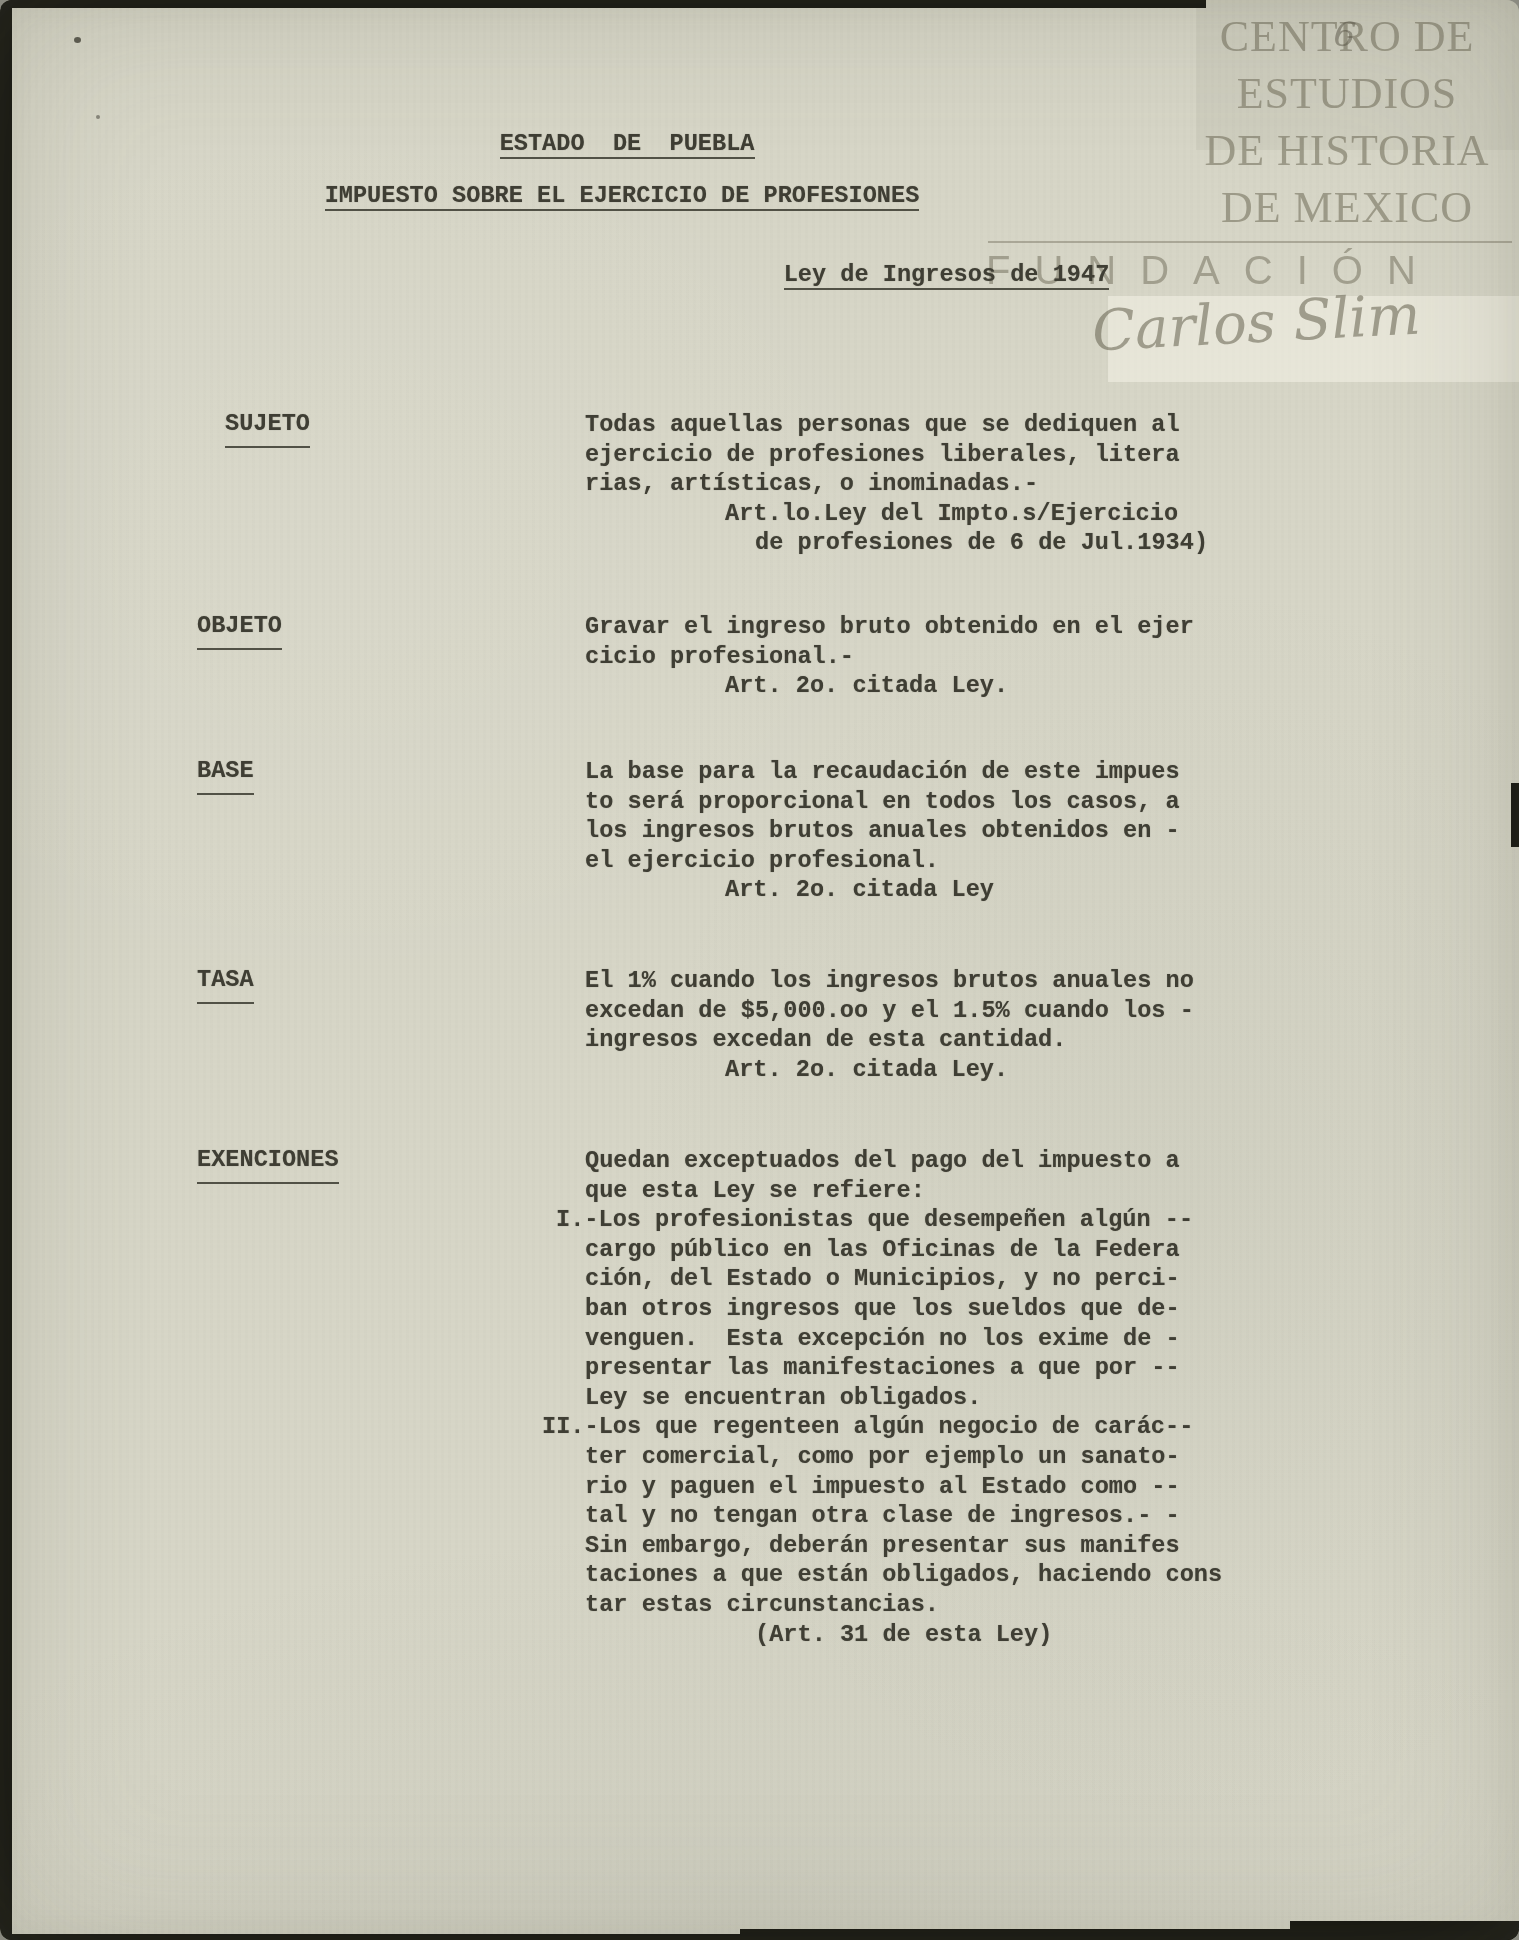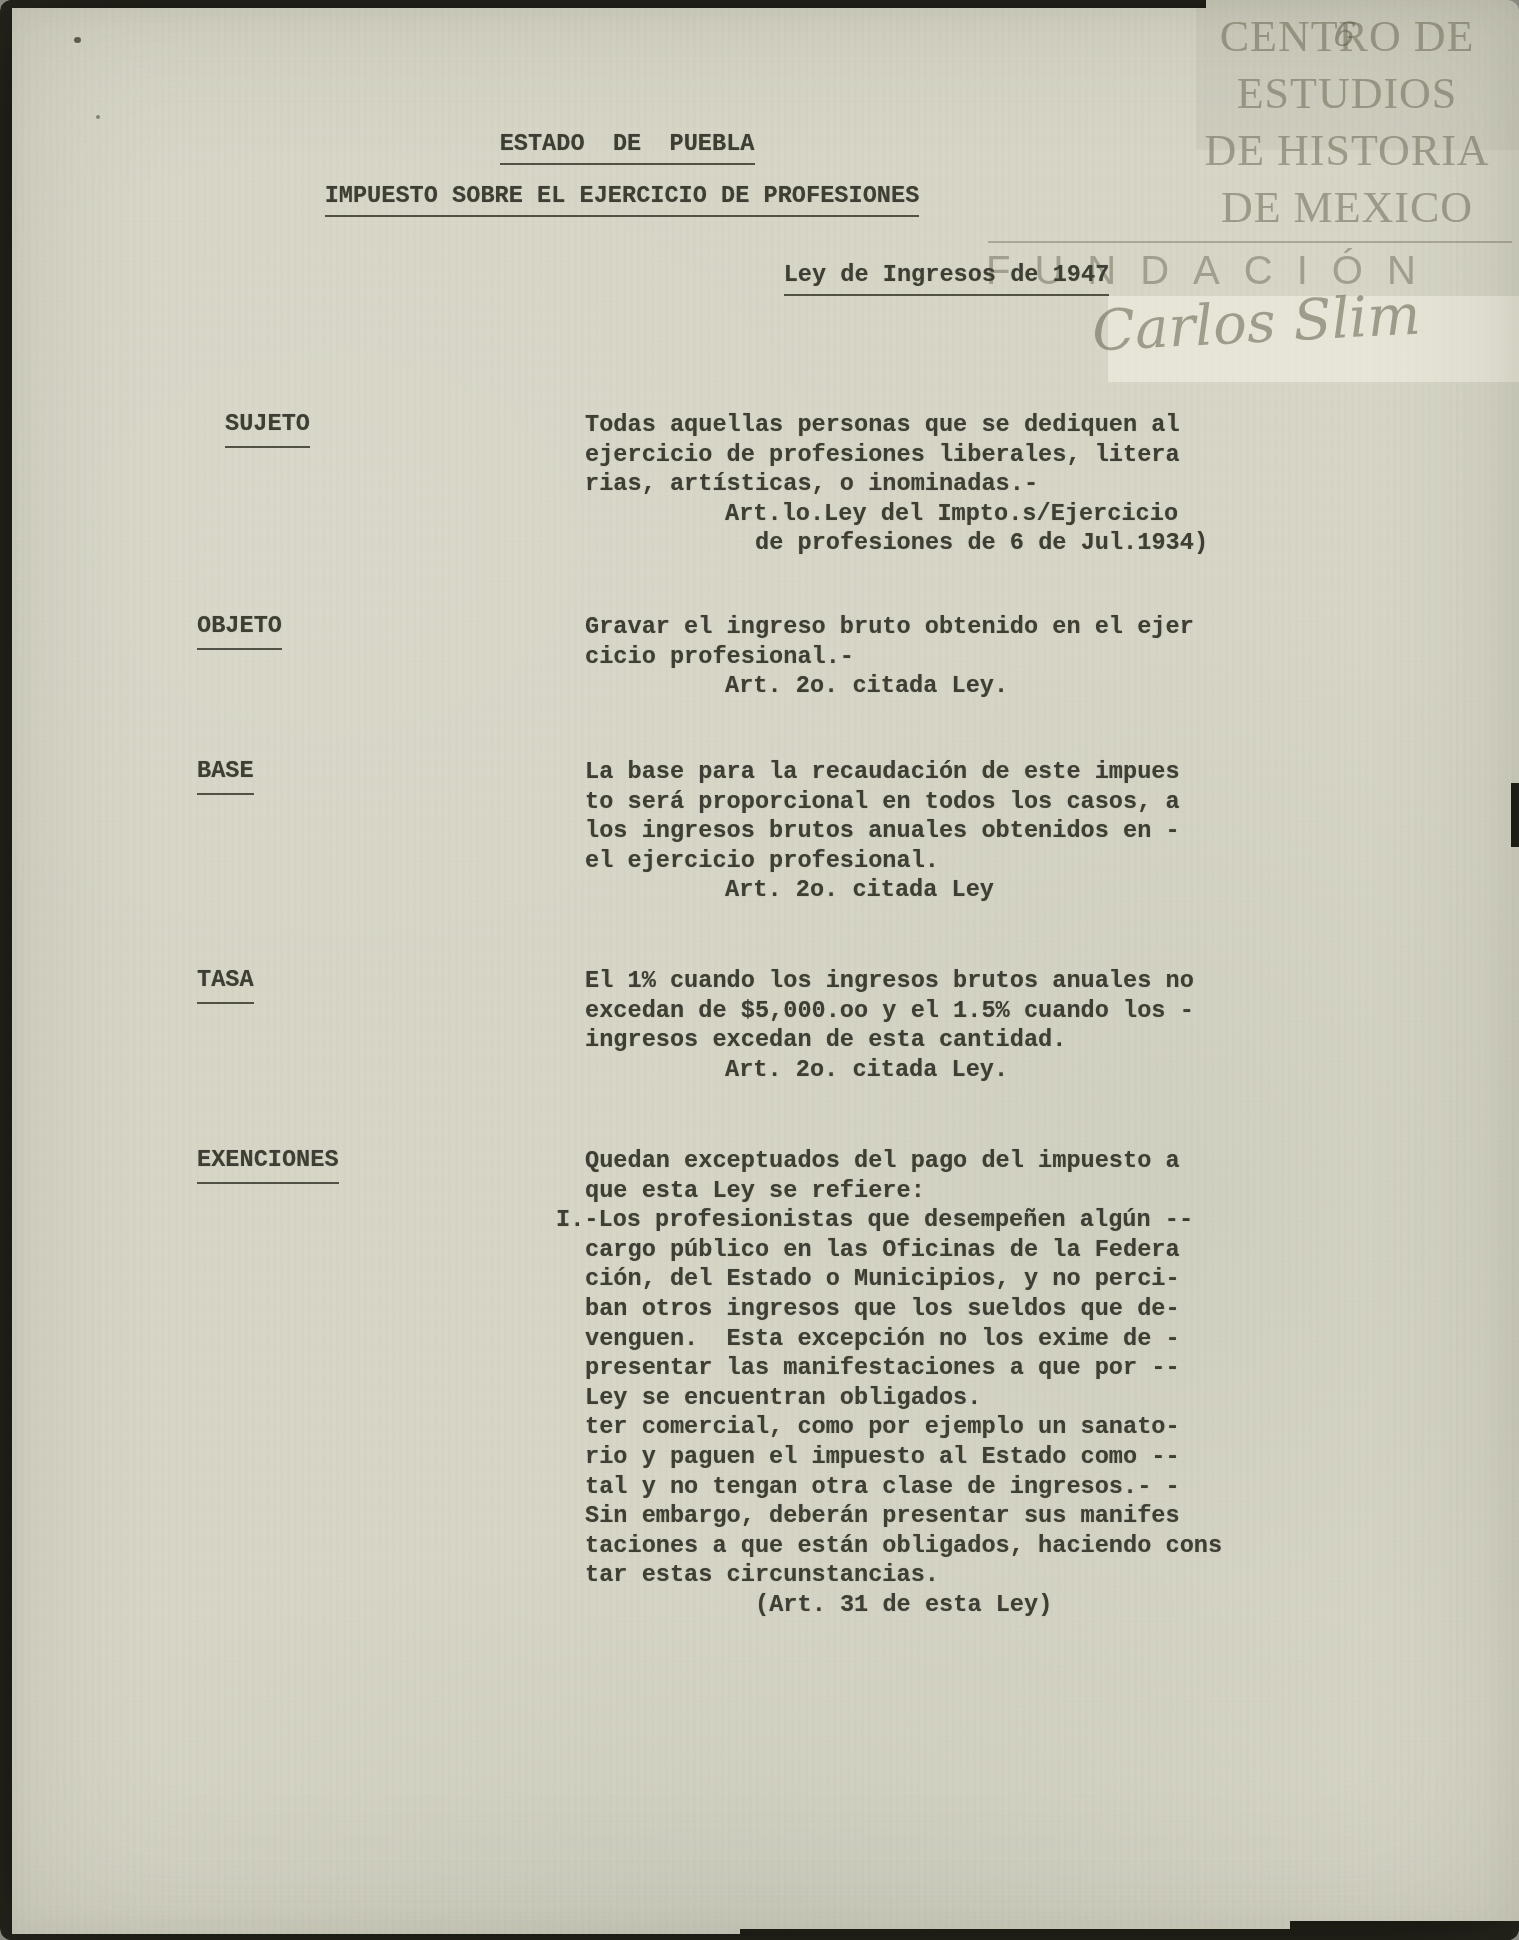--- a/index.html
+++ b/index.html
@@ -18,21 +18,21 @@
   .vignette{position:absolute;inset:0;pointer-events:none;
     box-shadow:inset 0 0 150px rgba(95,95,82,.20), inset 0 0 35px rgba(95,95,82,.10);}
 
   
   .typed{
     font-family:"Liberation Mono","DejaVu Sans Mono",monospace;
     font-weight:700;font-size:23.6px;color:#3f3e34;
     text-shadow:0 0 1px rgba(63,62,52,.45);
     white-space:pre;
   }
-  .underline{border-bottom:2px solid rgba(58,57,47,.85);padding-bottom:6px;}
+  .underline{border-bottom:2px solid rgba(58,57,47,.85);padding-bottom:0;}
 
   .doc-title{position:absolute;left:443px;top:103px;}
   .doc-subtitle{position:absolute;left:268px;top:155px;}
   .law-heading{position:absolute;left:727px;top:234px;}
 
   .section{position:absolute;left:0;width:100%;}
   .sec-label{position:absolute;top:0;border-bottom:2px solid rgba(58,57,47,.85);padding-bottom:9px;}
   .sec-body{position:absolute;left:585px;top:0;}
   .line{line-height:29.6px;}
   .cite-1{margin-left:140px;}
@@ -141,20 +141,21 @@
         <div class="sec-body">
           <div class="line typed body">Quedan exceptuados del pago del impuesto a</div>
           <div class="line typed body">que esta Ley se refiere:</div>
           <div class="line typed roman-1">I.-Los profesionistas que desempeñen algún --</div>
           <div class="line typed body">cargo público en las Oficinas de la Federa</div>
           <div class="line typed body">ción, del Estado o Municipios, y no perci-</div>
           <div class="line typed body">ban otros ingresos que los sueldos que de-</div>
           <div class="line typed body">venguen.  Esta excepción no los exime de -</div>
           <div class="line typed body">presentar las manifestaciones a que por --</div>
           <div class="line typed body">Ley se encuentran obligados.</div>
+          <div class="line typed roman-2">II.-Los que regenteen algún negocio de carác--</div>
           <div class="line typed body">ter comercial, como por ejemplo un sanato-</div>
           <div class="line typed body">rio y paguen el impuesto al Estado como --</div>
           <div class="line typed body">tal y no tengan otra clase de ingresos.- -</div>
           <div class="line typed body">Sin embargo, deberán presentar sus manifes</div>
           <div class="line typed body">taciones a que están obligados, haciendo cons</div>
           <div class="line typed body">tar estas circunstancias.</div>
           <div class="line typed cite-2">(Art. 31 de esta Ley)</div>
         </div>
       </div>
     </div>

